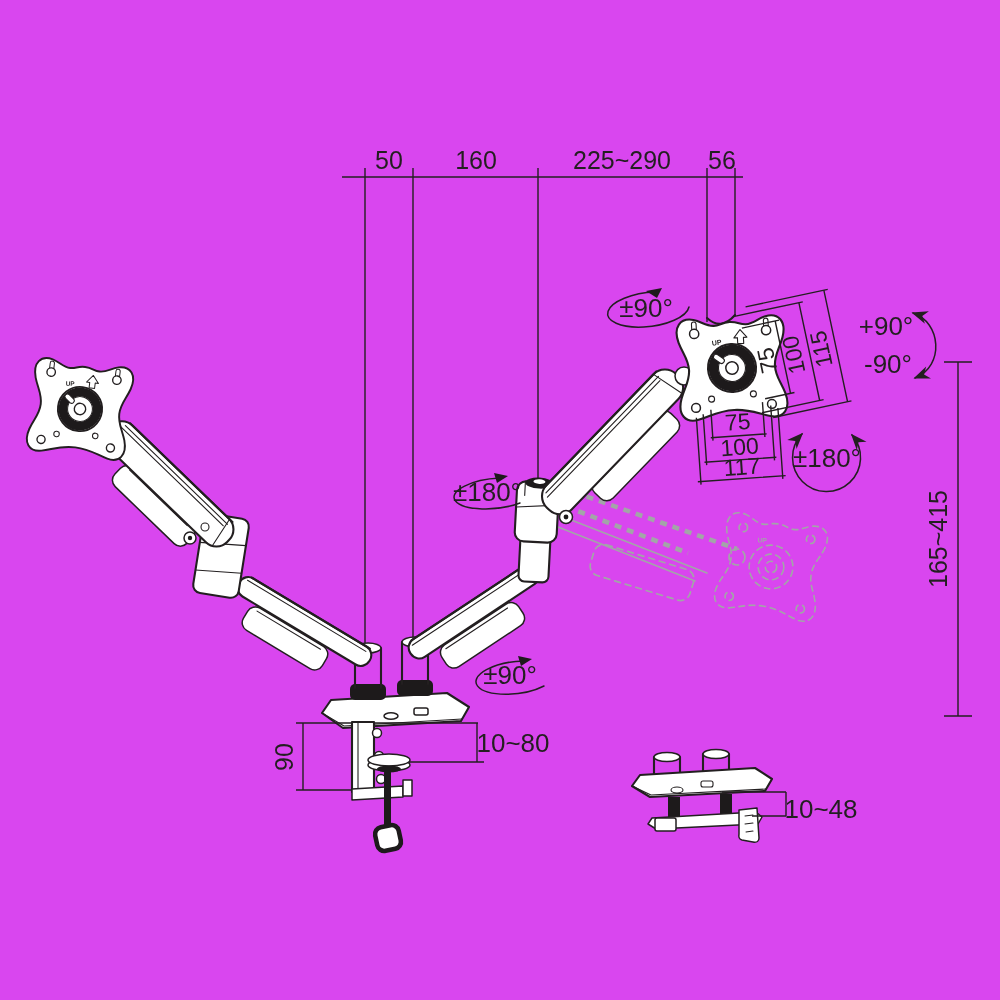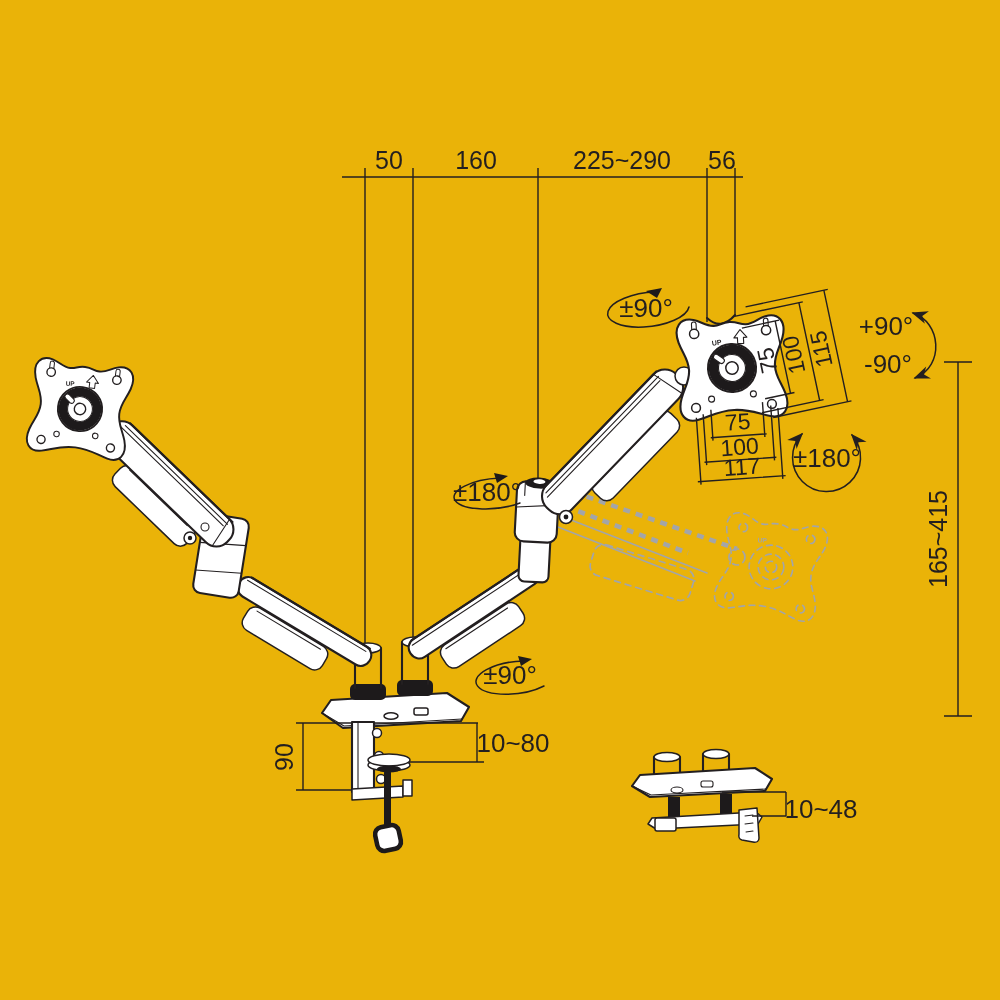--- a/index.html
+++ b/index.html
@@ -1,16 +1,16 @@
 <!DOCTYPE html>
 <html><head>
 <meta charset="utf-8">
 <style>
   html,body{margin:0;padding:0;background:#ffffff;}
-  .page{width:1000px;height:1000px;position:relative;background:#eab308;overflow:hidden;}
+  .page{width:1000px;height:1000px;position:relative;background:#d946ef;overflow:hidden;}
   svg{display:block;}
   svg text{font-family:"Liberation Sans","DejaVu Sans",sans-serif;fill:#231f20;}
   .ln{stroke:#231f20;fill:none;stroke-linecap:round;stroke-linejoin:round;}
   .w2{stroke-width:2.1;}
   .w15{stroke-width:1.5;}
   .w1{stroke-width:1.1;}
   .dim{stroke:#231f20;stroke-width:1.4;fill:none;stroke-linecap:butt;}
   .fillw{fill:#ffffff;}
   .dark{fill:#1d1a1b;stroke:none;}
   .lbl{font-size:25px;}

